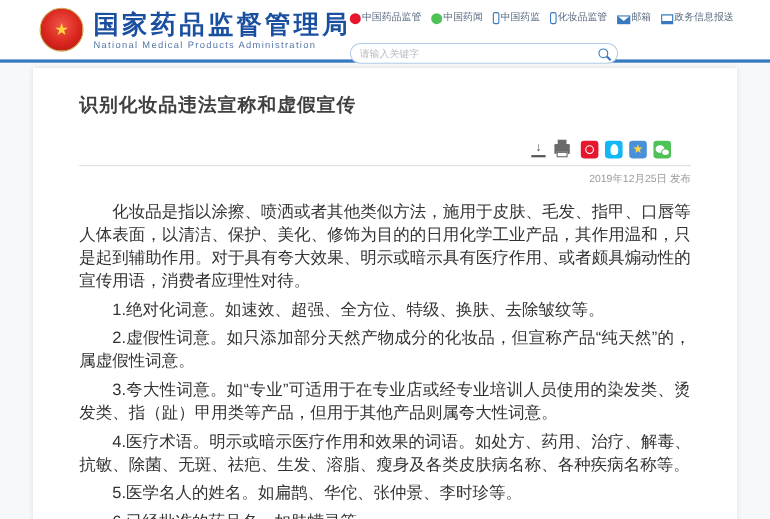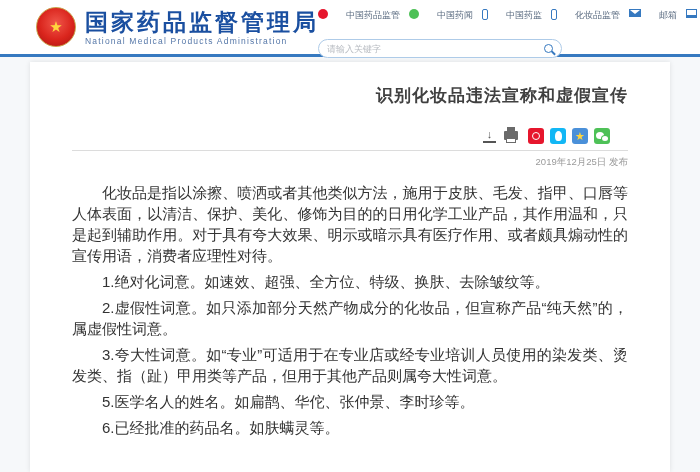--- a/index.html
+++ b/index.html
@@ -13,21 +13,21 @@
   .emblem { width:40px; height:40px; border-radius:50%;
     background:radial-gradient(circle at 50% 40%, #f0564a 0%, #da251d 55%, #a81410 100%);
     display:flex; align-items:center; justify-content:center;
     color:#ffd53d; font-size:15px; border:1px solid #c9a14a; }
   .logo-text { margin-left:9px; }
   .logo-cn { color:#1a4fa0; font-size:23px; font-weight:bold; letter-spacing:3px; line-height:26px; }
   .logo-en { color:#5577a8; font-size:8.5px; letter-spacing:1.2px; margin-top:1px; }
 
   .header-right { position:absolute; right:56px; top:8px; width:326px; }
   .quick-links { display:flex; align-items:center; gap:9px; height:15px; }
-  .ql { display:flex; align-items:flex-start; gap:18px; text-decoration:none; cursor:pointer; }
+  .ql { display:flex; align-items:flex-end; gap:1px; text-decoration:none; cursor:pointer; }
   .qlt { font-size:9px; color:#5a6b80; white-space:nowrap; }
   .icon-weibo-sm { width:10px; height:10px; background:#e6162d; border-radius:50%; }
   .icon-wechat-sm { width:10px; height:10px; background:#4ec157; border-radius:50%; }
   .icon-phone { width:6px; height:11px; border:1px solid #3679c0; border-radius:2px; background:#fff; }
   .icon-mail { width:12px; height:8px; background:#3679c0; position:relative; }
   .icon-mail::before { content:""; position:absolute; left:1px; top:1px;
     border-left:5px solid transparent; border-right:5px solid transparent; border-top:4px solid #fff; }
   .icon-report { width:11px; height:9px; border:1px solid #3679c0; border-bottom-width:3px; background:#fff; }
 
   .searchbar { margin-top:16px; width:244px; height:19px; border:1px solid #aecbe8;
@@ -36,21 +36,21 @@
     font-family:"Liberation Sans", sans-serif; background:transparent; }
   .searchbar input::placeholder { color:#b8bcc2; }
   .mag { width:9px; height:9px; border:1.5px solid #3679c0; border-radius:50%;
     position:relative; cursor:pointer; flex:none; }
   .mag::after { content:""; position:absolute; width:5px; height:1.5px; background:#3679c0;
     transform:rotate(45deg); right:-4px; bottom:-1px; }
 
   
   .content-card { width:640px; margin:5px auto 0; background:#fff; min-height:410px;
     box-shadow:0 0 5px rgba(0,0,0,.10); padding:22px 42px 0; }
-  .article-title { text-align:right; font-size:17px; font-weight:600; color:#404040;
+  .article-title { text-align:left; font-size:17px; font-weight:600; color:#404040;
     letter-spacing:1px; margin-bottom:20px; }
 
   .meta-row { display:flex; justify-content:flex-end; align-items:center; gap:6px;
     height:17px; margin-right:18px; }
   .dl-icon { width:13px; height:15px; border-bottom:2px solid #555; text-align:center;
     color:#555; font-size:11px; font-weight:bold; line-height:12px; cursor:pointer; }
   .print-icon { width:14px; height:9px; background:#6a6a6a; border-radius:1px;
     position:relative; margin:0 4px 0 2px; cursor:pointer; }
   .print-icon::before { content:""; position:absolute; top:-4px; left:3px; width:8px; height:4px; background:#6a6a6a; }
   .print-icon::after { content:""; position:absolute; bottom:-3px; left:2px; width:8px; height:3px;
@@ -139,17 +139,18 @@
   </div>
 
   <hr class="rule">
   <div class="pub-date">2019年12月25日 发布</div>
 
   <div class="article-body">
     <p>化妆品是指以涂擦、喷洒或者其他类似方法，施用于皮肤、毛发、指甲、口唇等人体表面，以清洁、保护、美化、修饰为目的的日用化学工业产品，其作用温和，只是起到辅助作用。对于具有夸大效果、明示或暗示具有医疗作用、或者颇具煽动性的宣传用语，消费者应理性对待。</p>
     <p>1.绝对化词意。如速效、超强、全方位、特级、换肤、去除皱纹等。</p>
     <p>2.虚假性词意。如只添加部分天然产物成分的化妆品，但宣称产品“纯天然”的，属虚假性词意。</p>
     <p>3.夸大性词意。如“专业”可适用于在专业店或经专业培训人员使用的染发类、烫发类、指（趾）甲用类等产品，但用于其他产品则属夸大性词意。</p>
+    <p>4.医疗术语。明示或暗示医疗作用和效果的词语。如处方、药用、治疗、解毒、抗敏、除菌、无斑、祛疤、生发、溶脂、瘦身及各类皮肤病名称、各种疾病名称等。</p>
     <p>5.医学名人的姓名。如扁鹊、华佗、张仲景、李时珍等。</p>
     <p>6.已经批准的药品名。如肤螨灵等。</p>
 
   </div>
 </main>
 
 </body></html>

